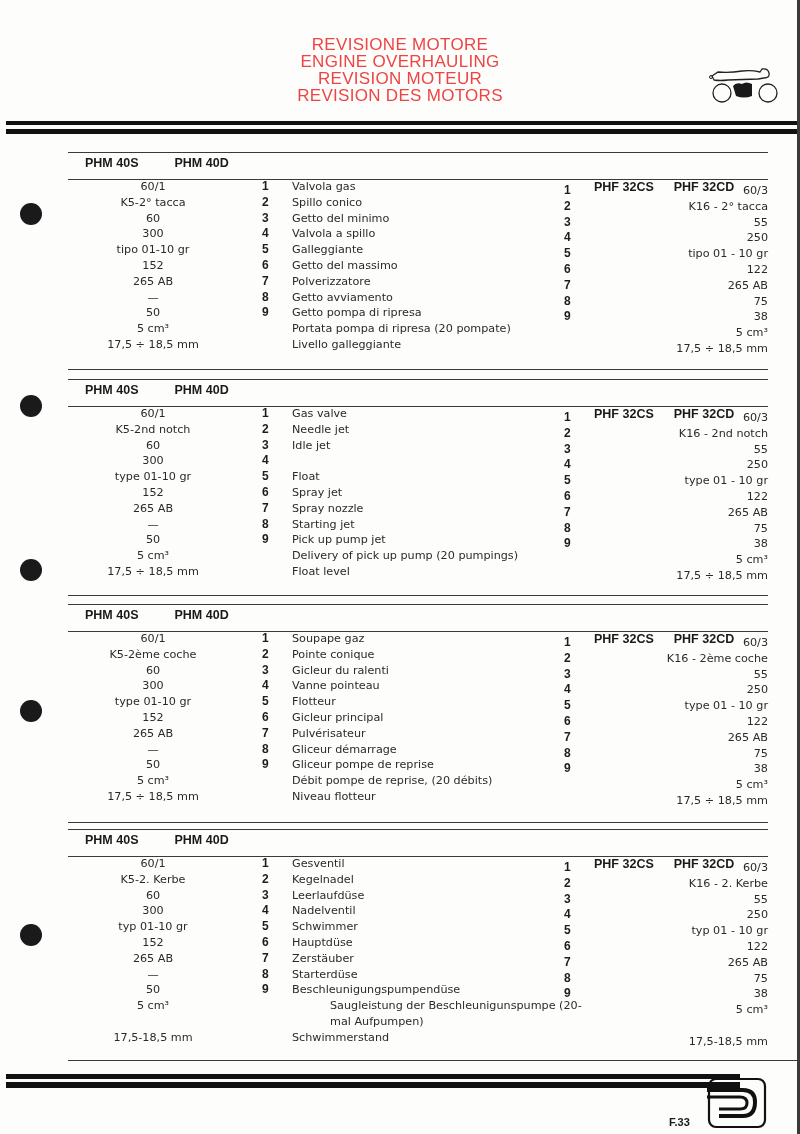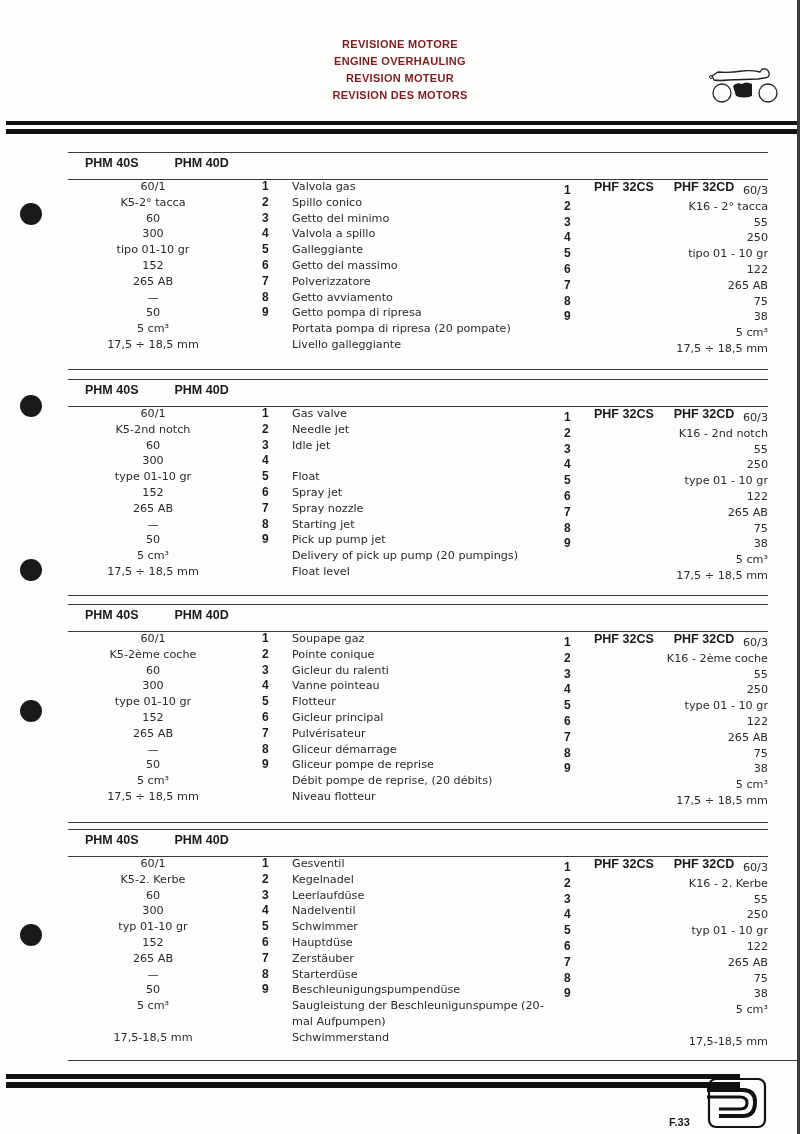--- a/index.html
+++ b/index.html
@@ -3,36 +3,36 @@
 <meta charset="utf-8">
 <style>
   html, body { margin:0; padding:0; }
   body {
     width:800px; height:1134px; position:relative; overflow:hidden;
     background:#fdfdfb; color:#1d1d1f;
     font-family:"DejaVu Sans", sans-serif;
   }
   .right-edge { position:absolute; right:0; top:0; width:3px; height:1134px; background:#3a3a3a; }
   .title-block { position:absolute; left:240px; top:36px; width:320px; text-align:center; }
-  .title-line { font-family:"Liberation Sans", sans-serif; font-weight:bold; font-size:11px; line-height:17px; letter-spacing:0.3px; color:#7f1d1d; }
+  .title-line { font-family:"Liberation Sans", sans-serif; font-weight:normal; font-size:17px; line-height:17px; letter-spacing:0.3px; color:#ef4444; }
   .moto { position:absolute; left:708px; top:66px; width:72px; height:38px; }
   .bar { position:absolute; left:6px; right:3px; background:#111; }
   .punch { position:absolute; left:20px; width:22px; height:22px; border-radius:50%; background:#1a1a1a; }
   .section { position:absolute; left:68px; width:700px; }
   .hline { position:absolute; left:0; width:700px; height:1px; background:#3a3a3a; }
   .hdr-left { position:absolute; left:17px; top:4px; font-family:"Liberation Sans", sans-serif; font-weight:bold; font-size:12.5px; color:#1a1a1a; }
   .hdr-left span { margin-right:36px; }
   .hdr-right { position:absolute; left:526px; top:8px; font-family:"Liberation Sans", sans-serif; font-weight:bold; font-size:12.5px; color:#1a1a1a;margin-top:20px; }
   .hdr-right span { margin-right:20px; }
   .rows { position:absolute; left:0; top:27px; width:700px; }
   .row { position:relative; height:15.8px; font-size:11.2px; line-height:15.8px; }
   .c-left { position:absolute; left:0; width:170px; text-align:center; color:#2a2a2a; }
   .c-num { position:absolute; left:194px; width:12px; font-family:"Liberation Sans", sans-serif; font-weight:bold; font-size:12px; }
   .c-desc { position:absolute; left:224px; width:262px; color:#2a2a2a; white-space:nowrap; }
-  .c-desc.wrap { white-space:normal; line-height:15.8px; }
+  .c-desc.wrap { white-space:normal; line-height:15.8px;margin-left:38px; }
   .c-num2 { position:absolute; left:496px; width:12px; font-family:"Liberation Sans", sans-serif; font-weight:bold; font-size:12px; top:4px; }
   .c-right { position:absolute; left:540px; width:160px; text-align:right; color:#2a2a2a; top:4px; }
   .footer-code { position:absolute; left:669px; top:1116px; font-family:"Liberation Sans", sans-serif; font-weight:bold; font-size:11px; color:#1a1a1a; }
   .logo { position:absolute; left:707px; top:1077px; width:60px; height:52px; }
 </style>
 </head>
 <body>
 
 <div class="right-edge"></div>
 

